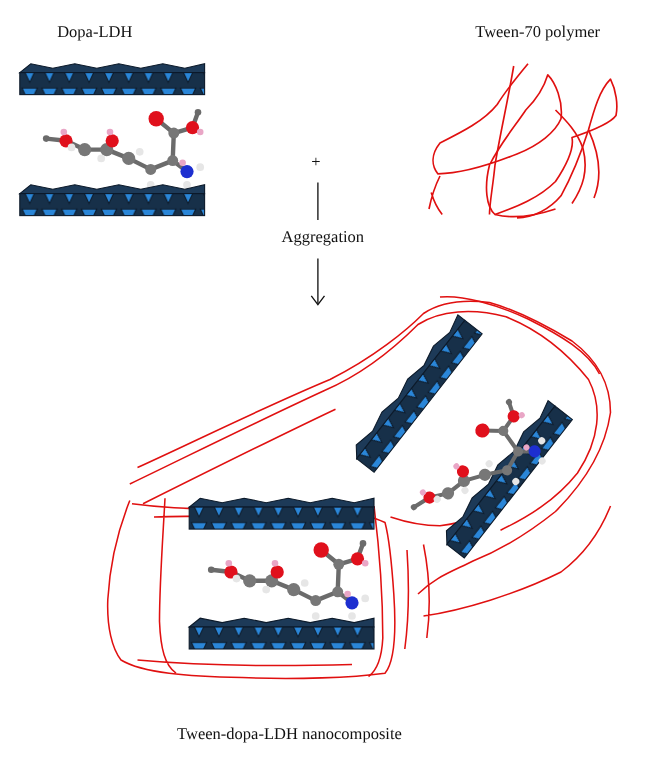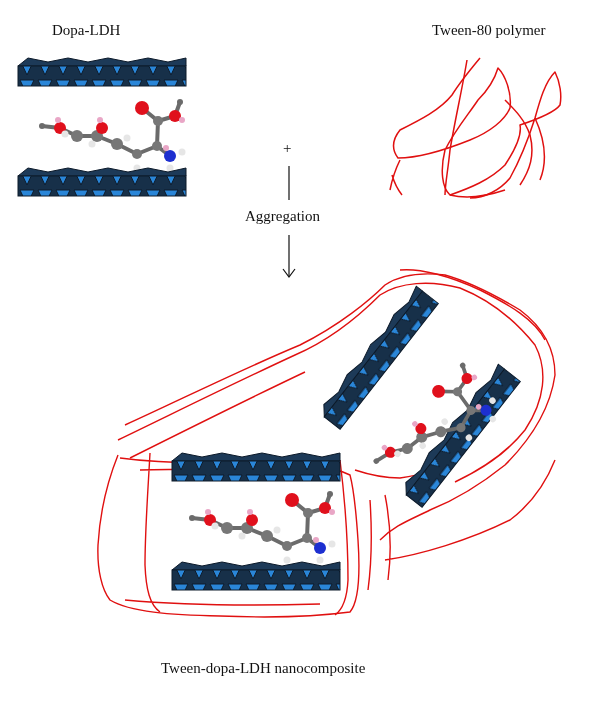--- a/index.html
+++ b/index.html
@@ -98,16 +98,16 @@
   </g>
   <g transform="translate(400,490) rotate(-52)">
     <use href="#ldhLayer" x="0" y="0" transform="scale(0.95,1)"></use>
   </g>
   <g transform="translate(352,445) rotate(-38) scale(0.92)">
     <use href="#dopa" x="0" y="0"></use>
   </g>
 </svg>
 
 <div class="label" style="left:52px; top:22px;">Dopa-LDH</div>
-<div class="label" style="left:432px; top:22px;">Tween-80 polymer</div>
+<div class="label" style="left:432px; top:22px;">Tween-70 polymer</div>
 <div class="label" style="left:283px; top:140px;">+</div>
-<div class="label" style="left:245px; top:208px;">Aggregation</div>
+<div class="label" style="left:256px; top:208px;">Aggregation</div>
 <div class="label" style="left:161px; top:660px;">Tween-dopa-LDH nanocomposite</div>
 
 </body></html>

